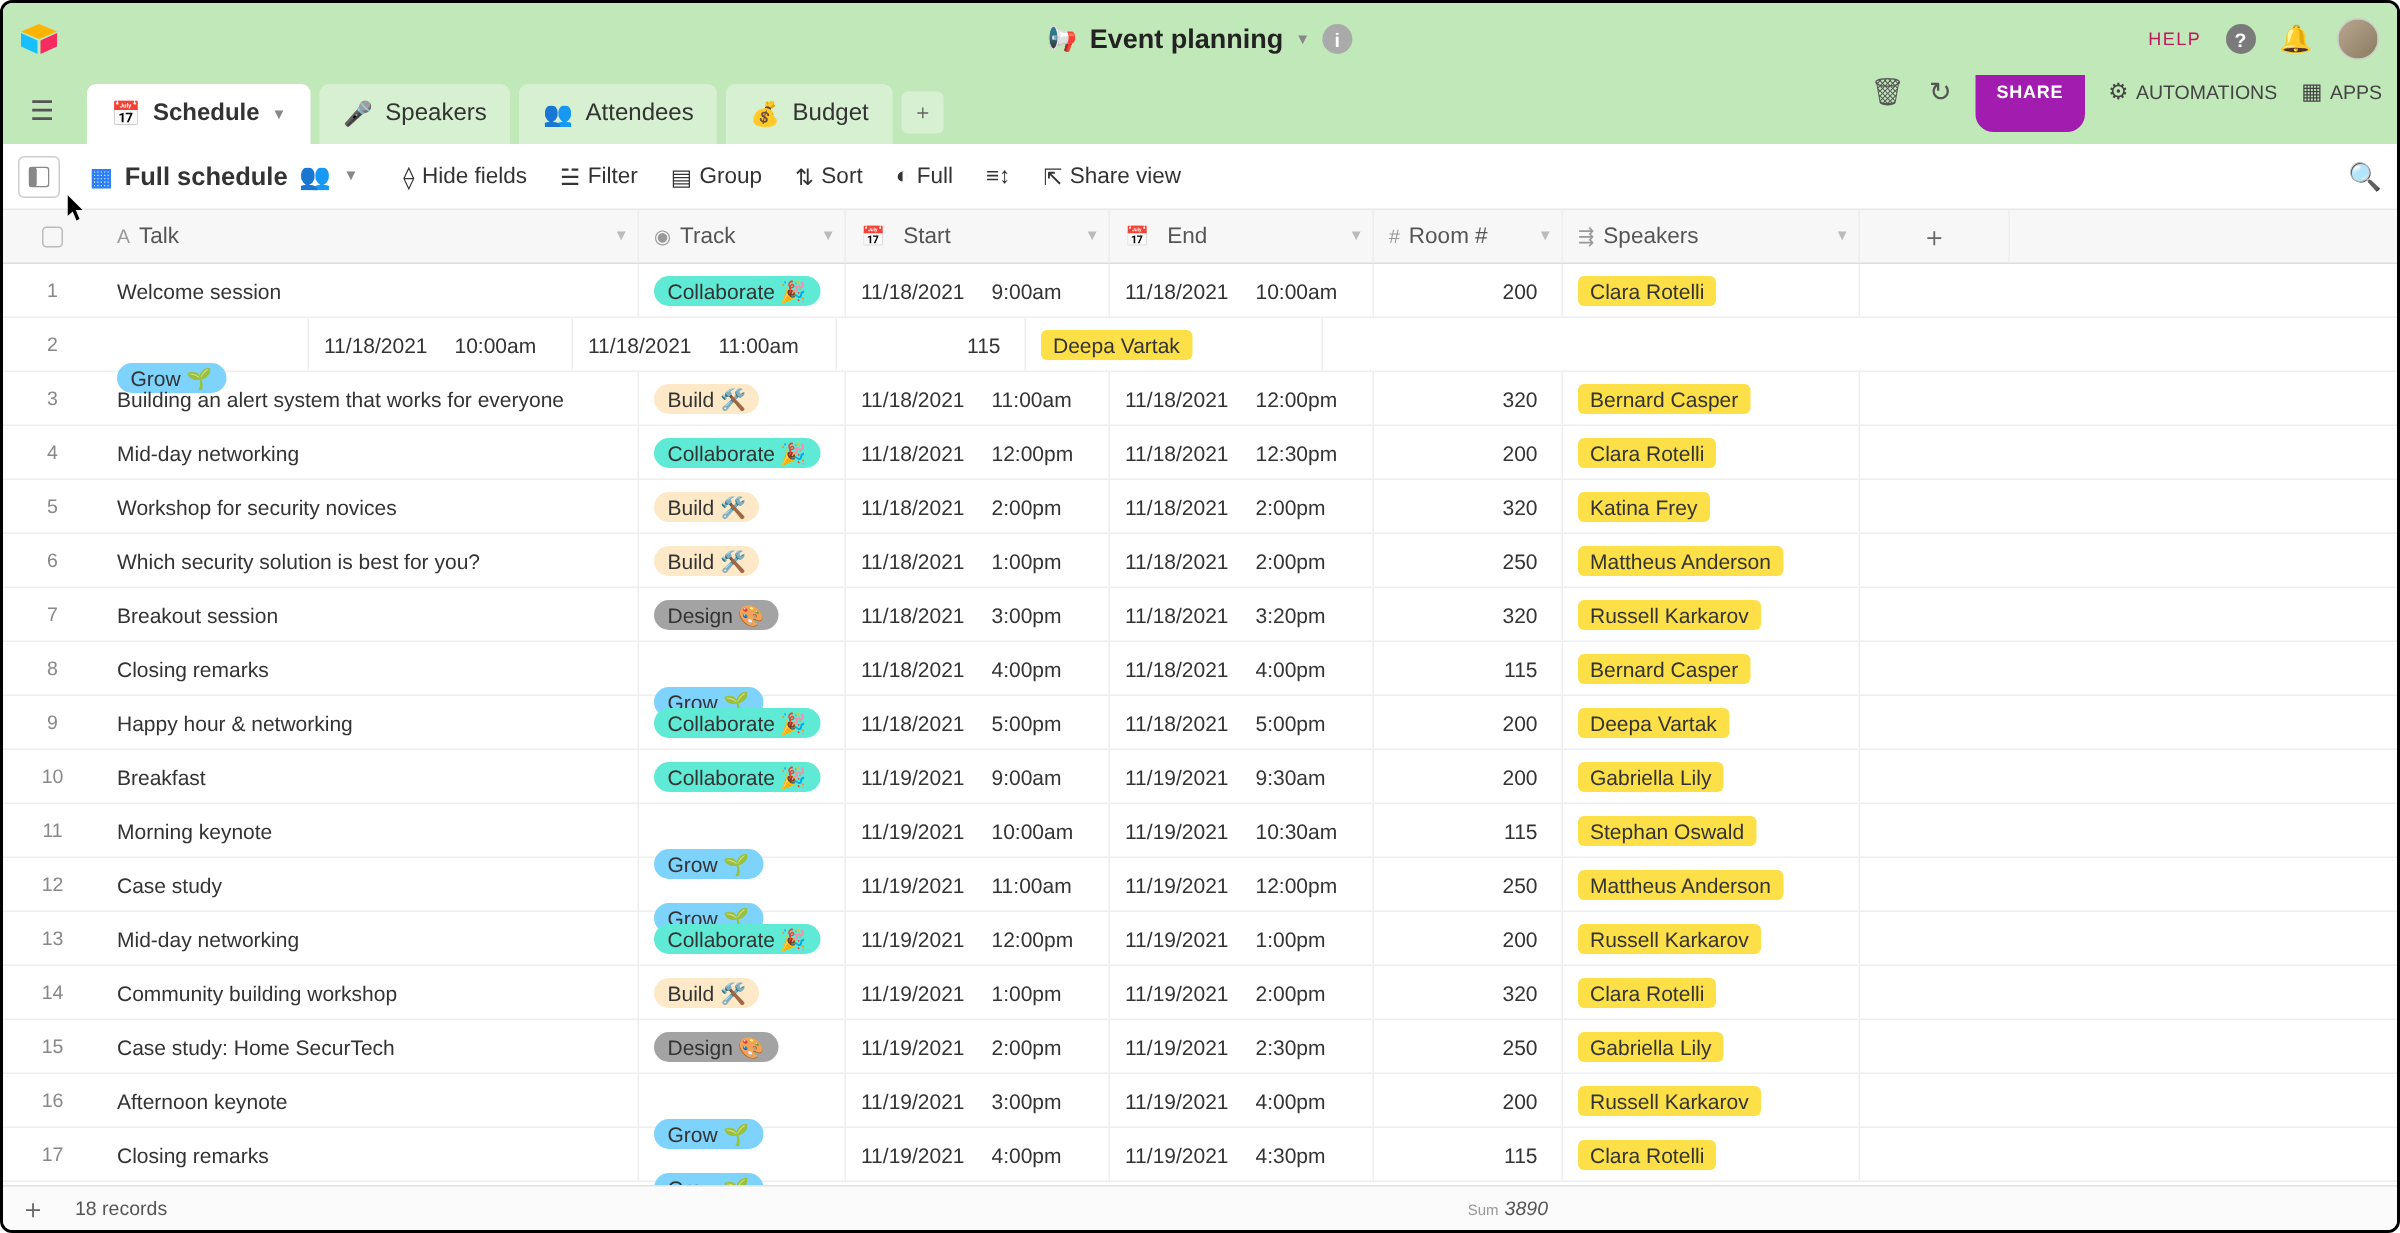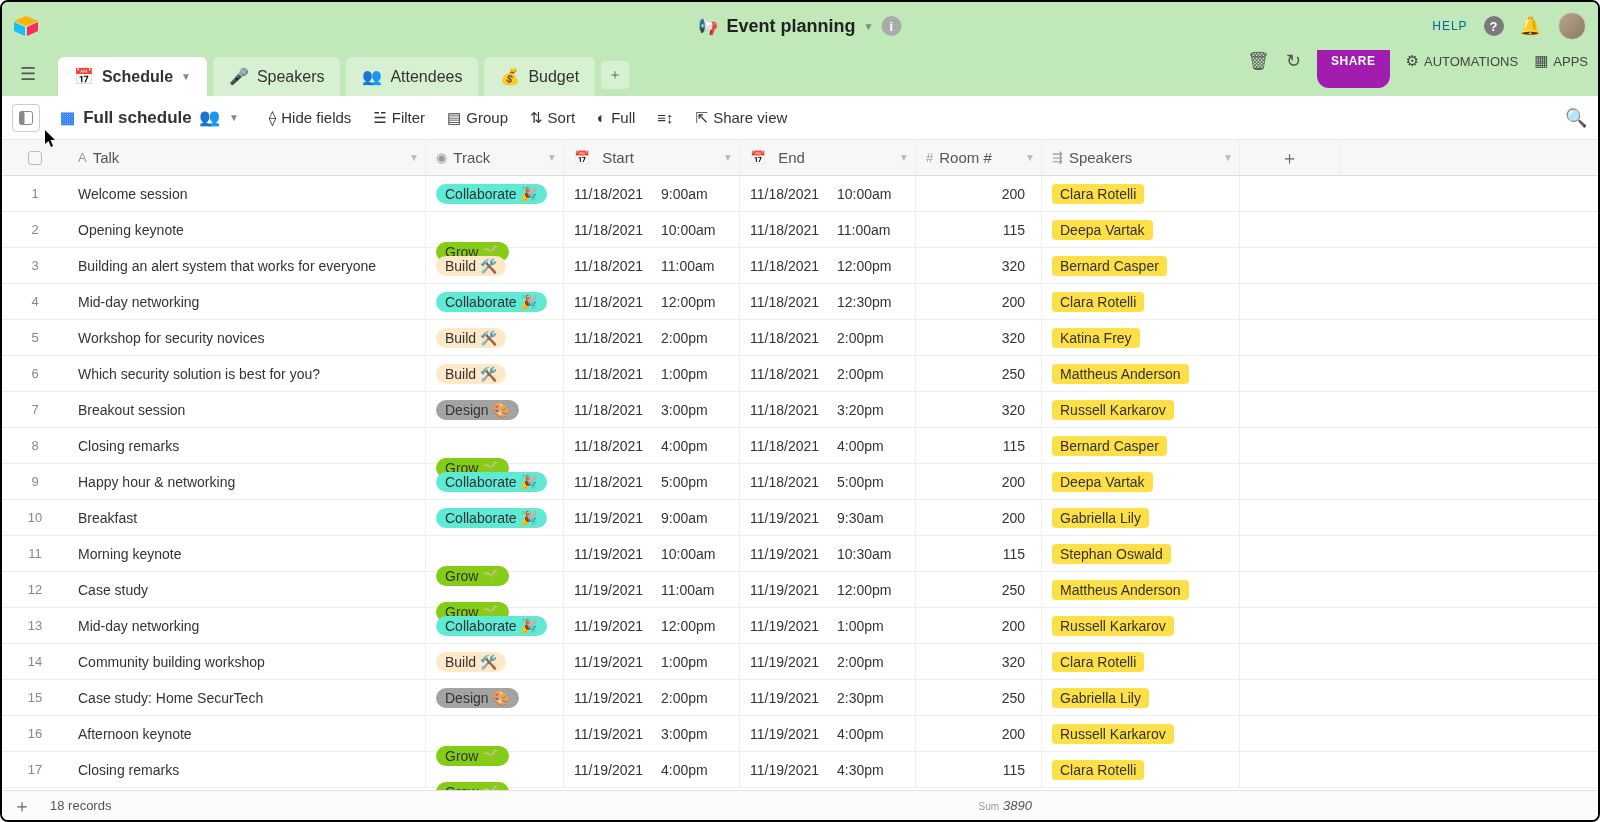--- a/index.html
+++ b/index.html
@@ -3,21 +3,21 @@
 <meta charset="utf-8">
 <style>
 * { box-sizing: border-box; margin: 0; padding: 0; }
 body { font-family: -apple-system, BlinkMacSystemFont, "Segoe UI", sans-serif; font-size: 14px; color: #333; background: #fff; width: 1600px; height: 822px; overflow: hidden; position: relative; border: 2px solid #000; border-radius: 8px; }
 .header { background: #c1e8b9; height: 48px; display: flex; align-items: center; padding: 0 12px; position: relative; }
 .logo { font-size: 20px; display: flex; align-items: center; }
 .logo-sq { display: inline-flex; }
 .base-title-wrap { position: absolute; left: 50%; transform: translateX(-50%); display: flex; align-items: center; gap: 8px; font-size: 18px; font-weight: 600; color: #222; }
 .megaphone-icon { transform: scaleX(-1); font-size: 16px; }
 .header-right { margin-left: auto; display: flex; align-items: center; gap: 16px; }
-.help-text { font-size: 12px; letter-spacing: 1px; color: #0369a1; }
+.help-text { font-size: 12px; letter-spacing: 1px; color: #be185d; }
 .circle-icon { width: 20px; height: 20px; border-radius: 50%; background: #7a7a7a; color: #fff; display: flex; align-items: center; justify-content: center; font-size: 13px; font-weight: bold; }
 .bell-icon, .history-icon, .trash-icon { font-size: 18px; color: #555; cursor: pointer; }
 .avatar { width: 28px; height: 28px; border-radius: 50%; background: linear-gradient(135deg, #b8a890, #8a7a60); border: 1px solid #ccc; }
 .tabs-row { background: #c1e8b9; height: 46px; display: flex; align-items: flex-end; padding: 0 10px; gap: 6px; }
 .hamburger { width: 32px; height: 32px; display: flex; align-items: center; justify-content: center; font-size: 18px; color: #555; cursor: pointer; margin-right: 8px; margin-bottom: 6px; }
 .tab { padding: 10px 16px; display: flex; align-items: center; gap: 8px; font-size: 16px; color: #333; cursor: pointer; border-radius: 6px 6px 0 0; }
 .tab.active { background: #fff; font-weight: 600; }
 .tab:not(.active) { background: rgba(255,255,255,0.35); }
 .tab-add { width: 28px; height: 28px; display: flex; align-items: center; justify-content: center; background: rgba(255,255,255,0.35); border-radius: 4px; margin-bottom: 7px; cursor: pointer; color: #666; }
 .tabs-right { margin-left: auto; display: flex; align-items: center; gap: 16px; margin-bottom: 8px; }
@@ -43,21 +43,21 @@
 .col-speakers { width: 198px; }
 .col-add { width: 100px; justify-content: center; font-size: 18px; color: #666; }
 .hdr-cell { display: flex; align-items: center; gap: 6px; color: #555; font-size: 15px; position: relative; }
 .hdr-cell .field-ico { color: #999; font-size: 13px; }
 .hdr-drop { position: absolute; right: 6px; color: #bbb; font-size: 10px; }
 .checkbox-sq { width: 14px; height: 14px; border: 1.5px solid #bbb; border-radius: 3px; }
 .grid-body { overflow-y: auto; height: calc(100% - 36px); }
 .row { display: flex; height: 36px; border-bottom: 1px solid #eee; }
 .pill { display: inline-flex; align-items: center; padding: 2px 9px; border-radius: 11px; font-size: 14px; gap: 4px; }
 .pill-collab { background: #5eead4; }
-.pill-grow { background: #84cc16; margin-top: 44px; }
+.pill-grow { background: #7dd3fc; margin-top: 44px; }
 .pill-build { background: #fde9c8; }
 .pill-design { background: #a3a3a3; }
 .speaker-pill { background: #fde047; padding: 2px 8px; border-radius: 4px; font-size: 14px; }
 .col-start, .col-end { gap: 12px; }
 .date-part { min-width: 75px; }
 .footer { position: absolute; bottom: 0; left: 0; right: 0; height: 30px; background: #fbfbfb; border-top: 1px solid #e0e0e0; display: flex; align-items: center; font-size: 13px; color: #555; }
 .add-row-btn { width: 28px; height: 28px; display: flex; align-items: center; justify-content: center; font-size: 18px; color: #666; cursor: pointer; margin-left: 6px; }
 .record-count { margin-left: 14px; }
 .sum-wrap { position: absolute; right: 566px; }
 .sum-wrap .lbl { color: #999; font-size: 10px; margin-right: 4px; }
@@ -225,21 +225,20 @@
           <span class="date-part">11/18/2021</span>
           <span>10:00am</span>
         </div>
     <div class="cell col-room">200</div>
     <div class="cell col-speakers">
           <span class="speaker-pill">Clara Rotelli</span>
         </div>
   </div>
       <div class="row">
     <div class="cell-rownum">2</div>
-    <div class="cell col-talk">Opening keynote</div>
     <div class="cell col-track">
           <span class="pill pill-grow">Grow 🌱</span>
         </div>
     <div class="cell col-start">
           <span class="date-part">11/18/2021</span>
           <span>10:00am</span>
         </div>
     <div class="cell col-end">
           <span class="date-part">11/18/2021</span>
           <span>11:00am</span>

